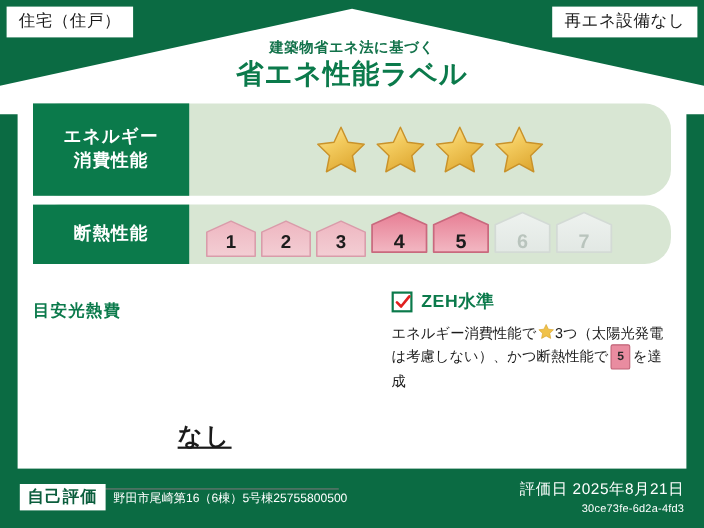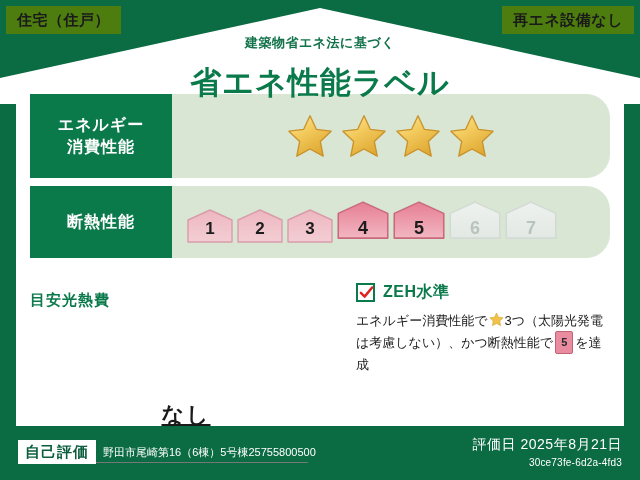--- a/index.html
+++ b/index.html
@@ -18,23 +18,23 @@
     width: 640px;
     height: 480px;
     background: #0b6b43;
     overflow: hidden;
   }
 
   
   .corner-badge {
     position: absolute;
     top: 6px;
-    background: #4d7c0f;
+    background: #ffffff;
     color: #1a1a1a;
-    font-weight: bold;
+    font-weight: normal;
     font-size: 15px;
     letter-spacing: 0.5px;
     padding: 6px 11px 7px 11px;
     line-height: 1;
     z-index: 6;
     white-space: nowrap;
   }
   .corner-badge.left  { left: 6px; }
   .corner-badge.right { right: 6px; }
 
@@ -60,26 +60,26 @@
     pointer-events: none;
   }
   .title-sub {
     font-size: 13px;
     font-weight: bold;
     color: #12724a;
     letter-spacing: 0.5px;
     line-height: 1.1;
   }
   .title-main {
-    font-size: 31px;
+    font-size: 25px;
     font-weight: bold;
     color: #0b7a4b;
     letter-spacing: 1px;
     line-height: 1.25;
-    margin-top: 14px;
+    margin-top: 2px;
   }
 
   
   .body-panel {
     position: absolute;
     left: 16px;
     top: 86px;
     width: 608px;
     height: 340px;
     background: #ffffff;
@@ -89,21 +89,21 @@
 
   
   .perf-row {
     display: flex;
     align-items: stretch;
     background: #d8e6d3;
     height: 84px;
     margin-bottom: 8px;
     border-radius: 24px;
   }
-  .perf-row.insul { height: 72px; margin-bottom: 4px; }
+  .perf-row.insul { height: 54px; margin-bottom: 4px; }
 
   .perf-label {
     flex: 0 0 142px;
     background: #0b7a4b;
     color: #ffffff;
     font-weight: bold;
     font-size: 16px;
     letter-spacing: 1px;
     display: flex;
     flex-direction: column;

